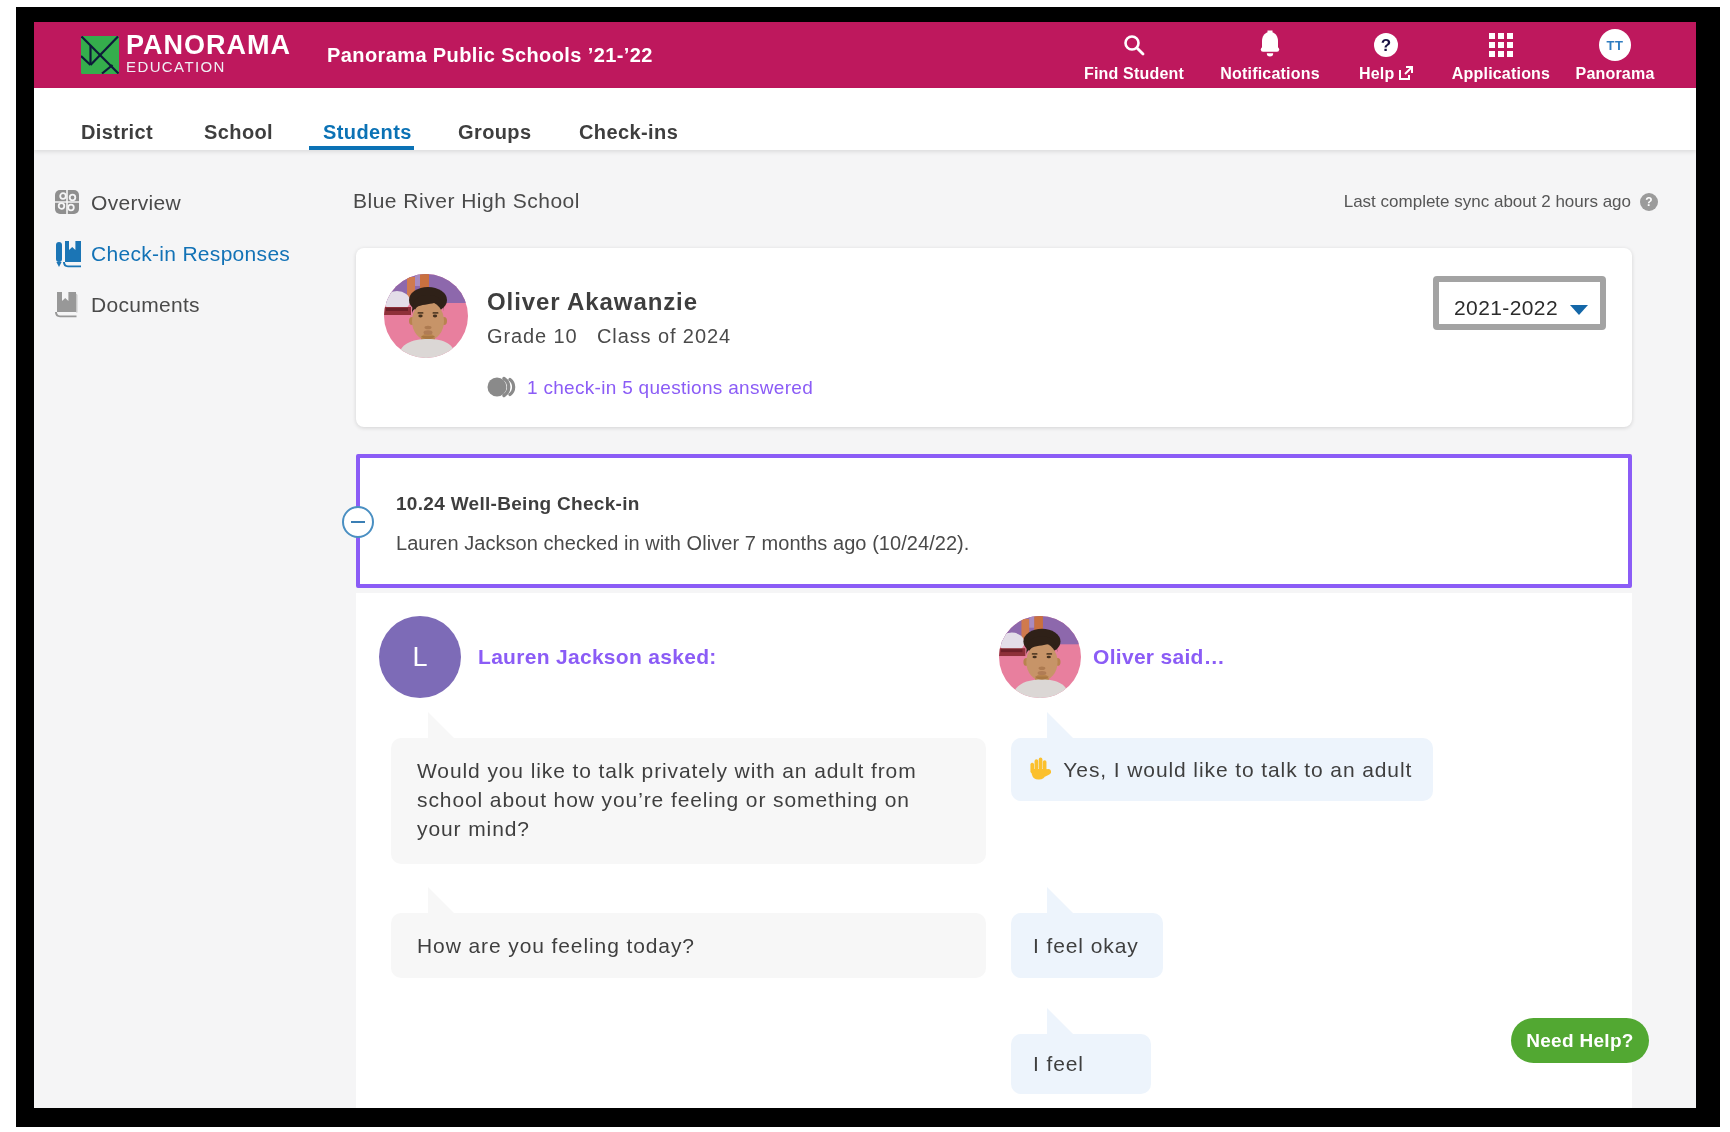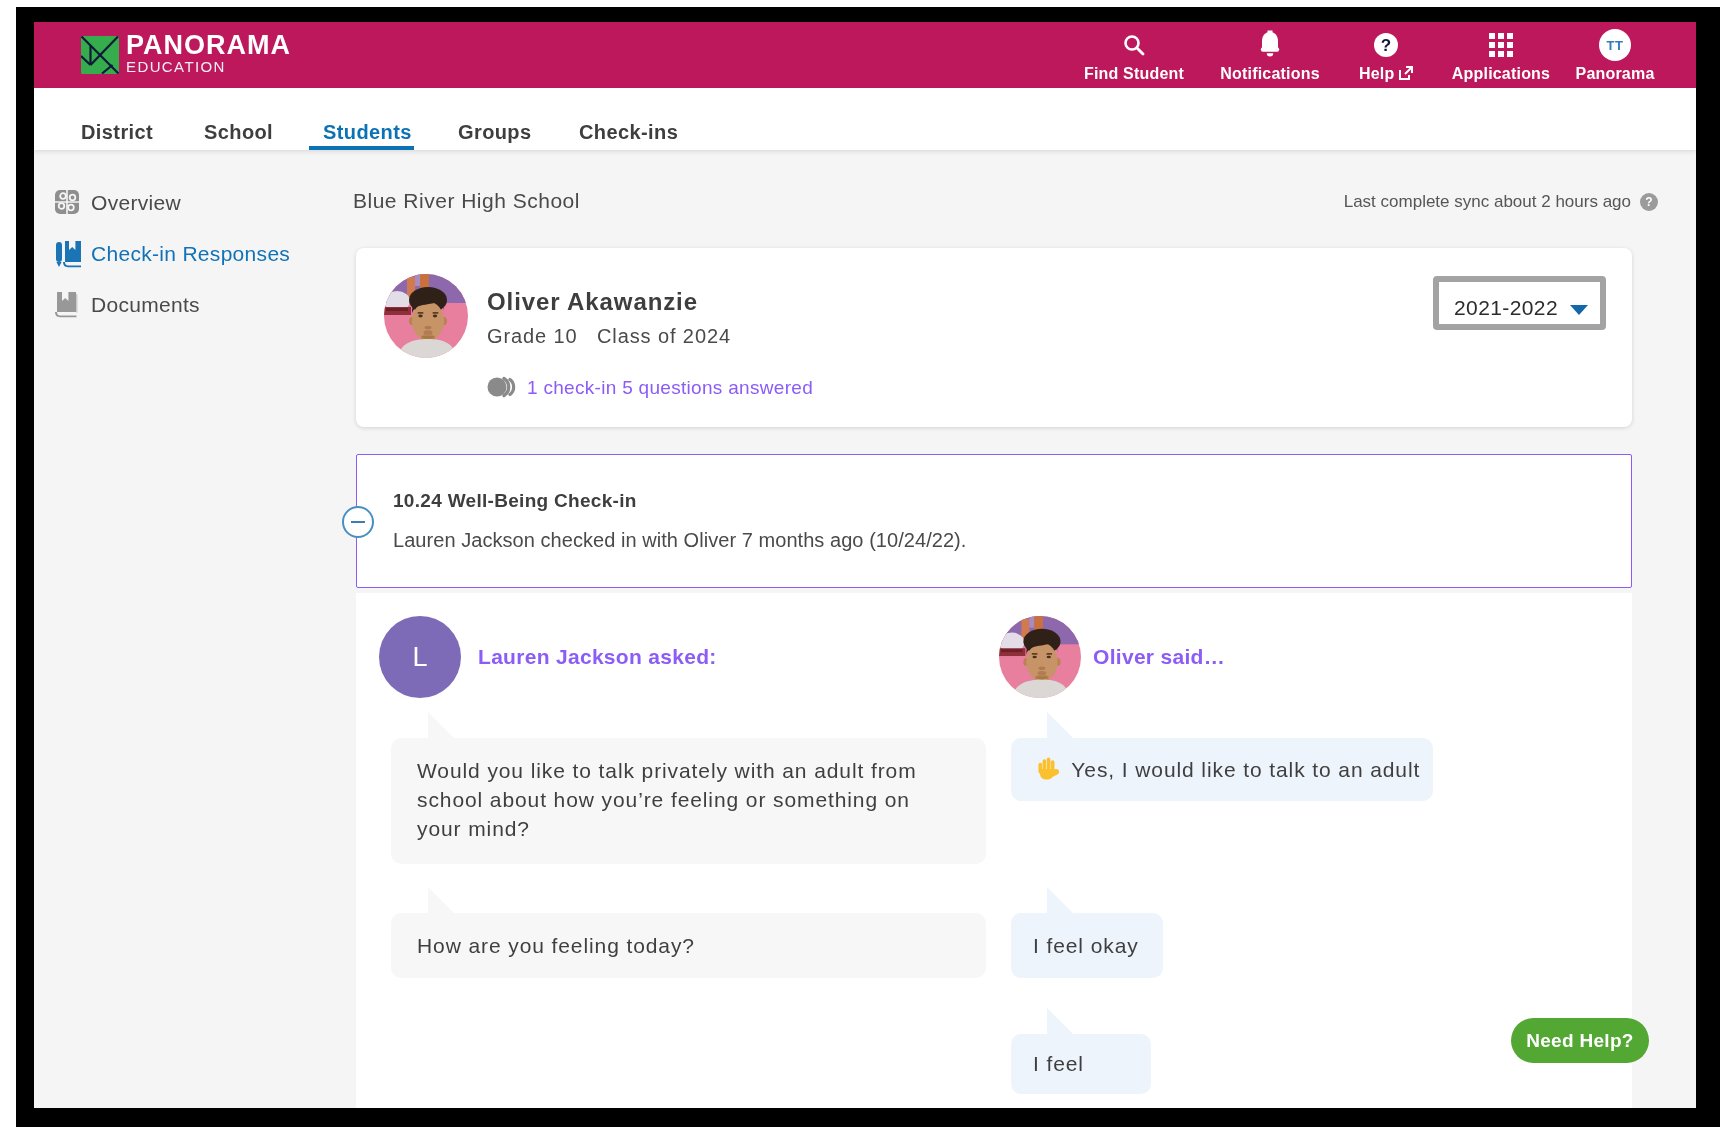--- a/index.html
+++ b/index.html
@@ -31,21 +31,21 @@
 #card1{position:absolute;left:322px;top:226px;width:1276px;height:179px;background:#fff;border-radius:8px;box-shadow:0 1px 4px rgba(0,0,0,0.14);}
 #av1{position:absolute;left:28px;top:26px;width:84px;height:84px;border-radius:50%;overflow:hidden;}
 #sname{position:absolute;left:131px;top:40px;font-size:24px;font-weight:700;color:#3e3e3e;letter-spacing:0.9px;}
 #sgrade{position:absolute;left:131px;top:77px;font-size:20px;color:#4a4a4a;letter-spacing:0.9px;}
 #scheck{position:absolute;left:131px;top:128px;height:22px;}
 #scheck .t{position:absolute;left:40px;top:1px;font-size:19px;color:#8b5cf6;letter-spacing:0.3px;white-space:nowrap;}
 #sel{position:absolute;left:1077px;top:28px;width:173px;height:54px;border:6px solid #a3a3a3;border-radius:4px;background:#fff;}
 #sel .t{position:absolute;left:15px;top:14px;font-size:21px;color:#2b2b2b;letter-spacing:0.4px;}
 #sel .c{position:absolute;right:12px;top:23px;width:0;height:0;border-left:9px solid transparent;border-right:9px solid transparent;border-top:10px solid #1467a8;}
 
-#card2{position:absolute;left:322px;top:432px;width:1276px;height:134px;background:#fff;border:1px solid #8b5cf6;border-radius:2px;}
+#card2{position:absolute;left:322px;top:432px;width:1276px;height:134px;background:#fff;border:4px solid #8b5cf6;border-radius:2px;}
 #c2t{position:absolute;left:36px;top:35px;font-size:19px;font-weight:700;color:#3e3e3e;letter-spacing:0.3px;}
 #c2s{position:absolute;left:36px;top:74px;font-size:20px;color:#4a4a4a;letter-spacing:0.05px;}
 #minus{position:absolute;left:308px;top:484px;width:32px;height:32px;border-radius:50%;background:#fff;border:2px solid #4a8fc2;}
 #minus i{position:absolute;left:7px;top:13px;width:14px;height:2px;background:#3b7fb5;}
 
 #chat{position:absolute;left:322px;top:571px;width:1276px;height:515px;background:#fff;}
 .cav{position:absolute;width:82px;height:82px;border-radius:50%;overflow:hidden;}
 #lav{left:23px;top:23px;background:#7d6bb7;color:#fff;font-size:27px;text-align:center;line-height:82px;}
 #oav{left:643px;top:23px;}
 .asked{position:absolute;top:52px;font-size:21px;font-weight:700;color:#8b5cf6;letter-spacing:0.3px;}
@@ -68,20 +68,21 @@
         <path d="M37,0.5 L9.5,29"></path>
         <path d="M9.5,9.7 L9.5,29"></path>
         <path d="M0,20 L9.5,29"></path>
         <path d="M21,37.5 L31.5,29"></path>
       </g>
     </svg>
     <div id="brand">
         <div class="p1">PANORAMA</div>
         <div class="p2">EDUCATION</div>
       </div>
+    <div id="navtitle">Panorama Public Schools ’21-’22</div>
     <div class="navitem" style="left:1156px">
       <div class="ic" style="top:8px">
           <svg width="24" height="28" viewBox="0 0 24 28">
             <rect x="9.5" y="1.5" width="5" height="4" fill="#fff"></rect>
             <path d="M12,3 c-5.5,0 -8,4.5 -8,9 v7 h16 v-7 c0,-4.5 -2.5,-9 -8,-9 z" fill="#fff"></path>
             <rect x="2.8" y="18.2" width="18.4" height="4.6" rx="2.2" fill="#fff"></rect>
             <path d="M8.8,24.3 a3.2,3.2 0 0 0 6.4,0 z" fill="#fff"></path>
           </svg>
         </div>
       <div class="lb">Notifications</div>
@@ -255,21 +256,21 @@
     <div class="asked" style="left:122px">Lauren Jackson asked:</div>
     <div class="cav" id="oav"><svg width="82" height="82" viewBox="0 0 84 84">
           <use href="#boy"></use>
         </svg></div>
     <div class="asked" style="left:737px">Oliver said…</div>
 
     <div class="bub bg" style="top:145px;height:126px;padding:18px 26px;line-height:29px;">
       <div class="tail"></div>
       Would you like to talk privately with an adult from<br>school about how you’re feeling or something on<br>your mind?
     </div>
-    <div class="bub bb" style="top:145px;width:422px;height:63px;line-height:63px;padding-left:27px;">
+    <div class="bub bb" style="top:145px;width:422px;height:63px;line-height:63px;padding-left:19px;">
       <div class="tail"></div>
       <svg width="21" height="25" viewBox="0 0 24 25" style="vertical-align:-4px;margin-right:6px">
           <use href="#hand"></use>
         </svg> Yes, I would like to talk to an adult
     </div>
 
     <div class="bub bg" style="top:320px;height:65px;line-height:65px;padding-left:26px;">
       <div class="tail"></div>
       How are you feeling today?
     </div>

